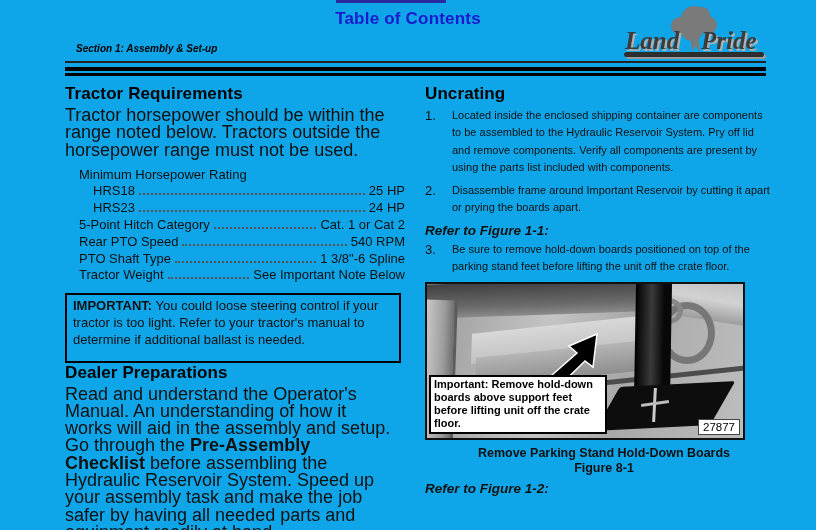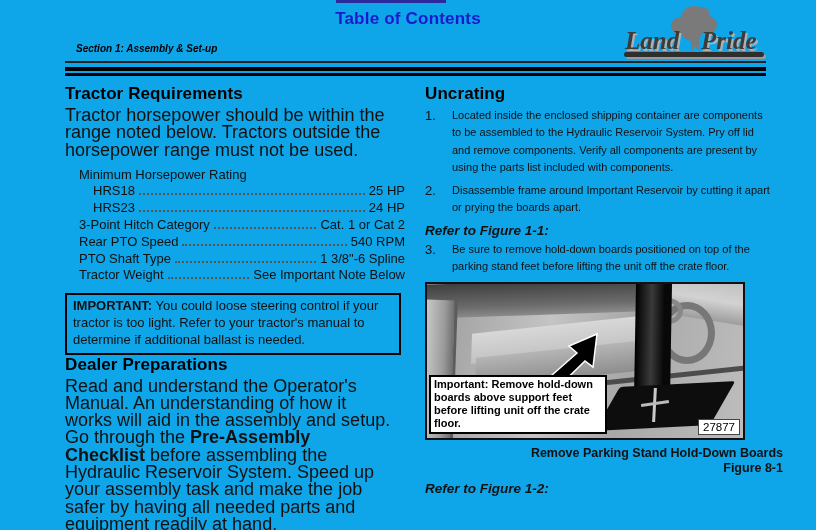--- a/index.html
+++ b/index.html
@@ -35,21 +35,21 @@
 
   
   .specs { margin:8px 0 0 14px; width:326px; font-size:13px; }
   .spec-title { line-height:16.5px; }
   .spec-row { display:flex; align-items:baseline; line-height:16.8px; }
   .spec-row.sub { padding-left:14px;justify-content:center; }
   .spec-row .leader { flex:1; margin:0 4px 3px 4px; border-bottom:2px dotted #555; height:1px; min-width:12px; }
   .spec-row .val { white-space:nowrap; }
 
   .important-box {
-    margin-top:9px; width:336px; border:2px solid #000; padding:3px 6px 4px 6px;
+    margin-top:9px; width:336px; border:2px solid #000; padding:3px 6px 12px 6px;
     font-size:13px; line-height:16.8px;
   }
   .important-box b { font-weight:bold; }
 
   .dealer-head { margin-top:6px; }
 
   .checklist-head {
     margin-top:6px; margin-left:6px; font-size:18px; font-weight:bold; letter-spacing:0.2px;
   }
   table.checklist { margin-top:5px; border-collapse:collapse; width:341px; }
@@ -97,21 +97,21 @@
     position:absolute; left:2px; bottom:4px; width:178px;
     background:#fff; border:2px solid #000; padding:1px 3px 2px 3px;
     font-size:11px; font-weight:bold; line-height:13px; color:#000;
   }
   .arrow-svg { position:absolute; left:92px; top:48px; }
   .photo-id {
     position:absolute; right:3px; bottom:3px; background:#fff; border:1px solid #444;
     font-size:11.5px; padding:0 4px; line-height:14px; color:#000;
   }
 
-  .fig-caption { margin-top:6px; text-align:right; font-size:12.5px; font-weight:bold; line-height:15px; width:358px; }
+  .fig-caption { margin-top:6px; text-align:center; font-size:12.5px; font-weight:bold; line-height:15px; width:358px; }
 </style>
 </head>
 <body>
 
 <div class="page">
 
   <div class="frag"></div>
   <div class="toc-title">Table of Contents</div>
   <div class="section-title">Section 1: Assembly &amp; Set-up</div>
   <div class="rule-thin"></div>
@@ -150,21 +150,21 @@
         <span>HRS18</span>
         <span class="leader"></span>
         <span class="val">25 HP</span>
       </div>
       <div class="spec-row sub">
         <span>HRS23</span>
         <span class="leader"></span>
         <span class="val">24 HP</span>
       </div>
       <div class="spec-row">
-        <span>3-Point Hitch Category</span>
+        <span>5-Point Hitch Category</span>
         <span class="leader"></span>
         <span class="val">Cat. 1 or Cat 2</span>
       </div>
       <div class="spec-row">
         <span>Rear PTO Speed</span>
         <span class="leader"></span>
         <span class="val">540 RPM</span>
       </div>
       <div class="spec-row">
         <span>PTO Shaft Type</span>

